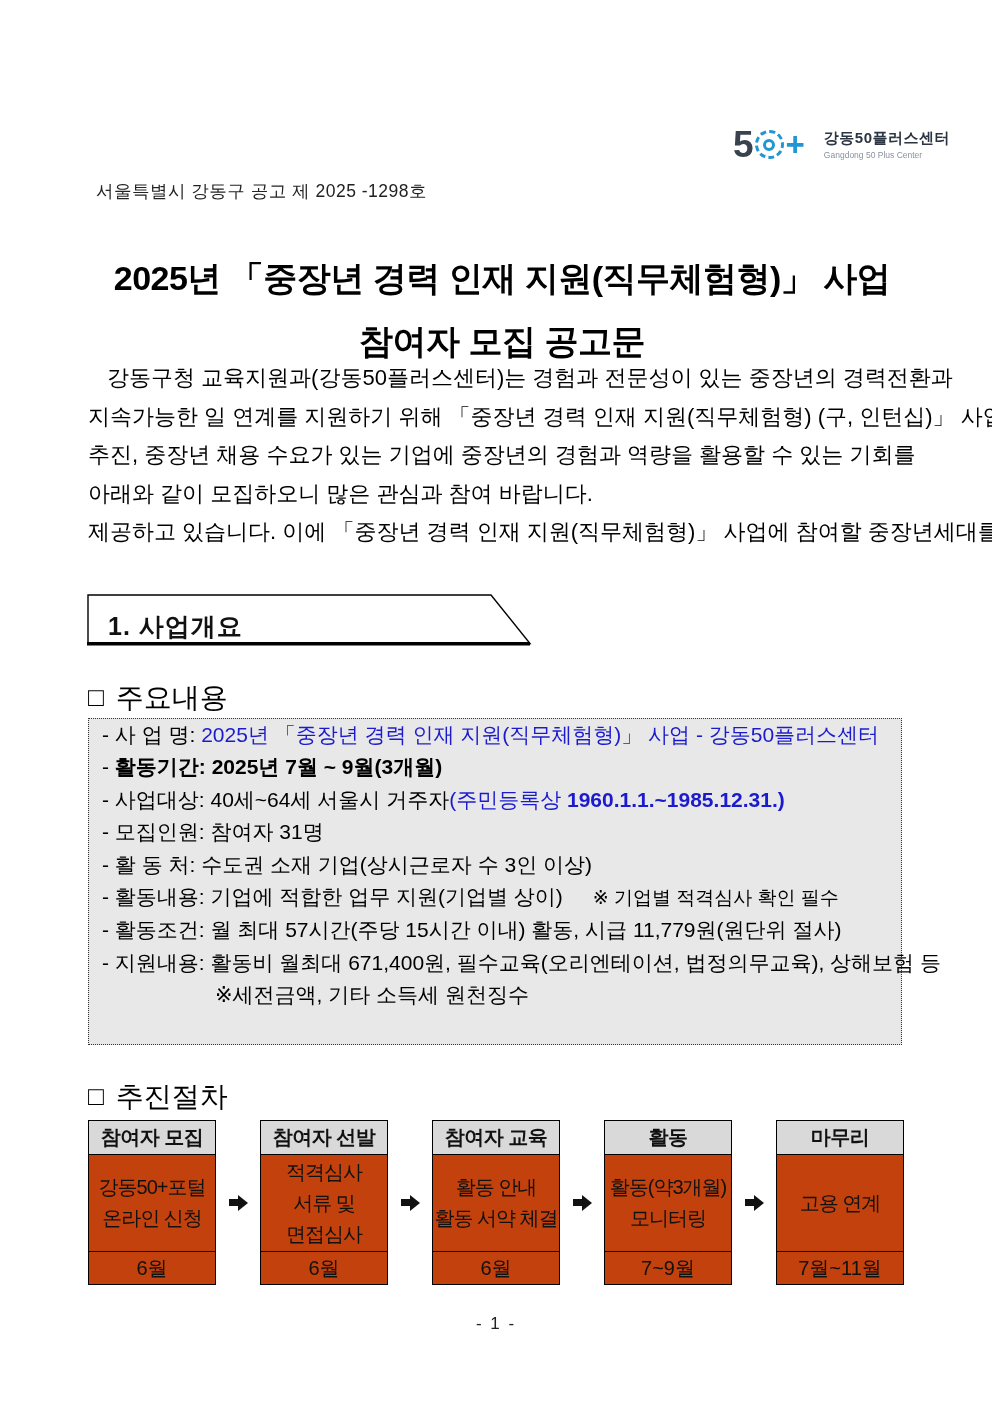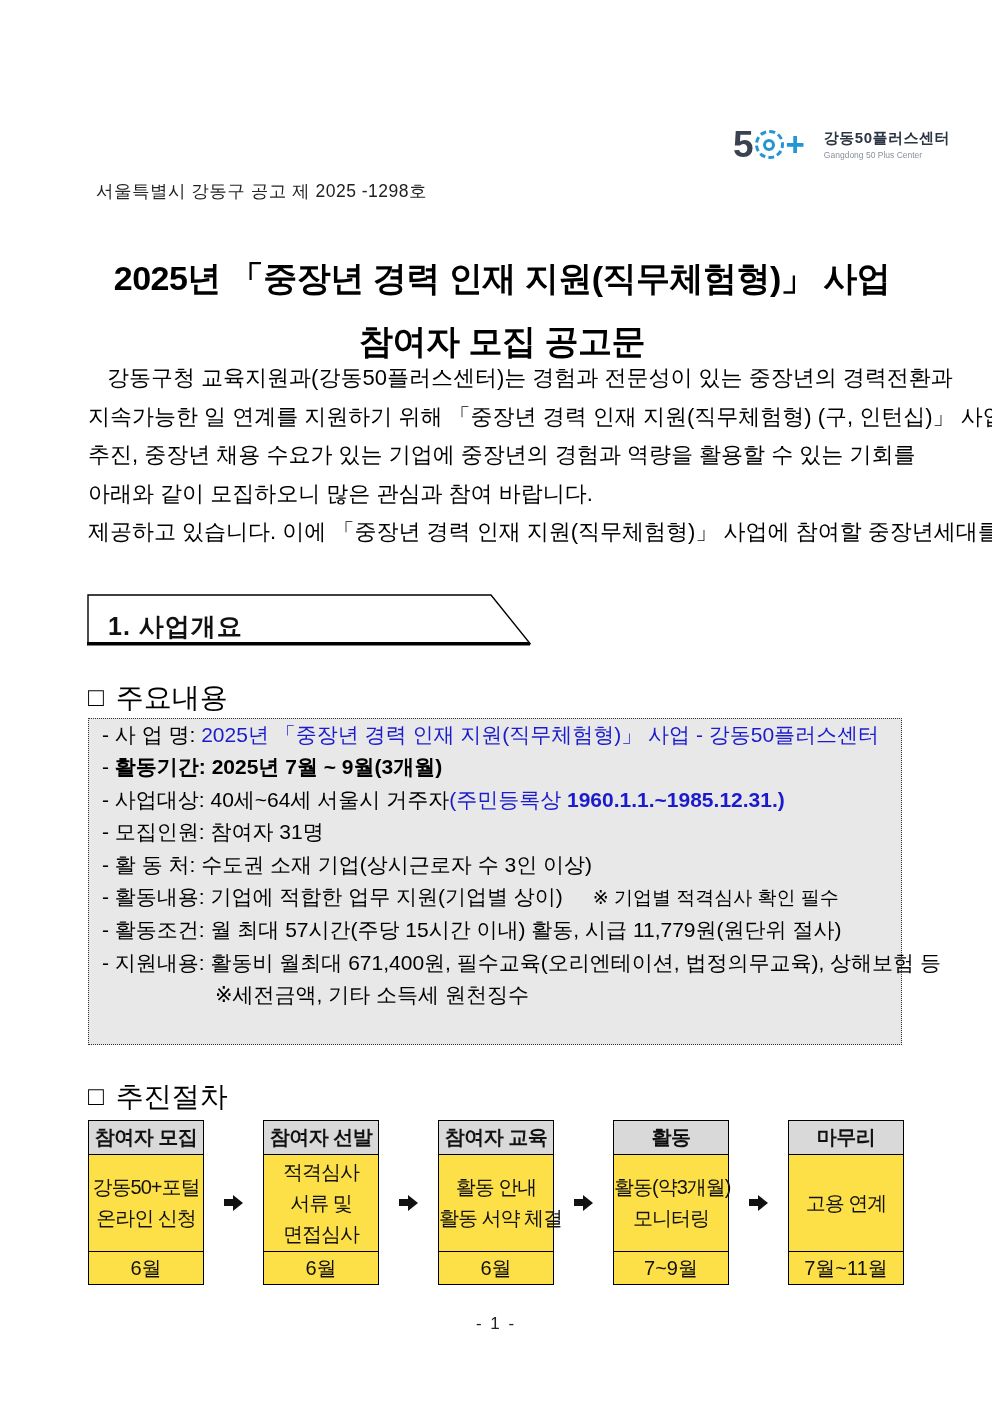--- a/index.html
+++ b/index.html
@@ -60,21 +60,21 @@
   .ov-line{white-space:nowrap;}
   .ov-indent{padding-left:113px;}
   .seg-blue{color:var(--blue);}
   .seg-bold{font-weight:bold;}
   .seg-blue-bold{color:var(--blue);font-weight:bold;}
   .seg-note{font-size:19px;margin-left:30px;}
 
   
   .process{position:absolute;top:1120px;left:88px;width:816px;display:flex;
     align-items:center;justify-content:space-between;}
-  .step{width:116px;border:1.6px solid #000;background:#fde047;text-align:center;}
+  .step{width:128px;border:1.6px solid #000;background:#c2410c;text-align:center;}
   .step-header{background:var(--step-bg);font-weight:bold;font-size:20px;height:34px;
     line-height:33px;border-bottom:1.6px solid #000;letter-spacing:-0.5px;}
   .step-body{height:96px;display:flex;flex-direction:column;justify-content:center;
     font-size:20px;line-height:31px;letter-spacing:-1px;white-space:nowrap;}
   .step-footer{border-top:1.6px solid #000;height:33px;line-height:32px;font-size:20px;}
   .arrow{display:flex;align-items:center;}
   .arrow .stem{width:9px;height:7px;background:#111;}
   .arrow .head{width:0;height:0;border-top:8px solid transparent;
     border-bottom:8px solid transparent;border-left:10px solid #111;}
 

